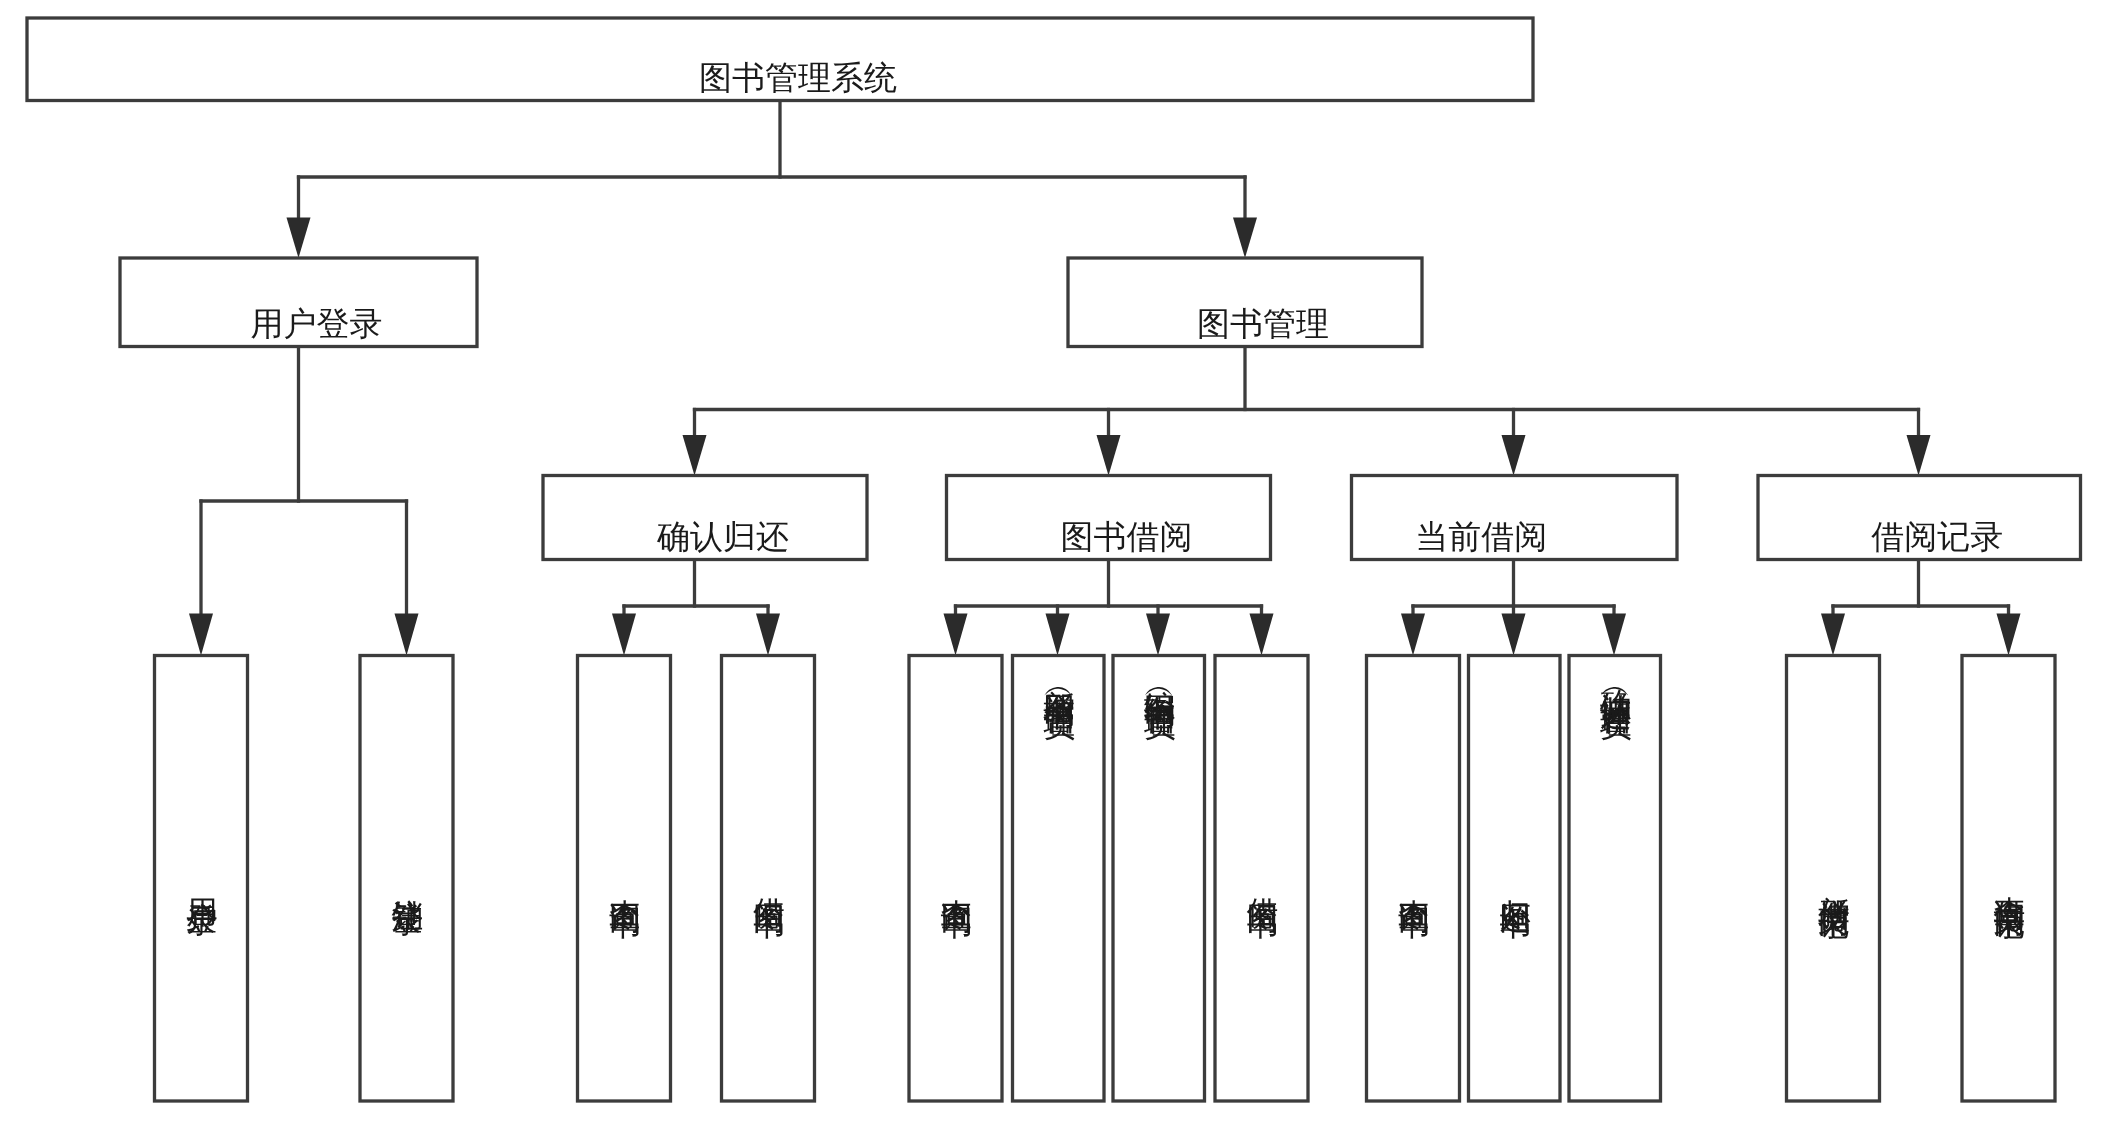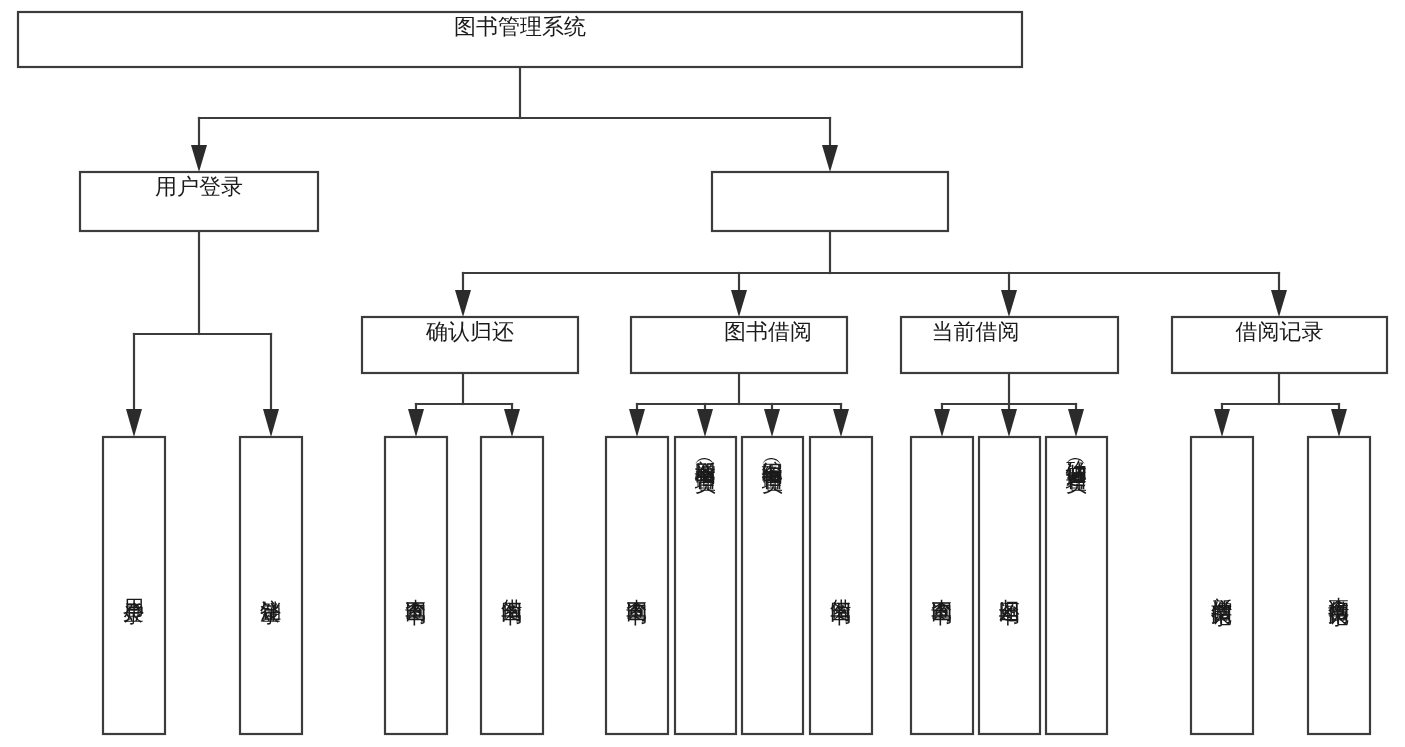--- a/index.html
+++ b/index.html
@@ -52,25 +52,26 @@
     font-family: "Liberation Sans", sans-serif;
     font-size: 21px;
     line-height: 1.02;
     color: #1a1a1a;
     letter-spacing: 2px;
     white-space: nowrap;
   }
   .hlabel-host {
     position: absolute;
     display: flex;
-    align-items: flex-start;
+    align-items: flex-end;
     justify-content: center;
     pointer-events: none;
     font-size: 22px;
     color: #1a1a1a;
+    padding-left: 12px;
   }
   .watermark {
     position: absolute;
     right: 12px;
     bottom: 6px;
     font-size: 17px;
     color: #cfcfcf;
     letter-spacing: 0.5px;
     white-space: nowrap;
   }
@@ -184,25 +185,28 @@
     <rect class="node-box" x="1308" y="437" width="62" height="297"></rect>
   </svg>
 
   <div class="hlabel-host" style="left:18px; top:12px; width:1004px; height:55px;">
     <span>图书管理系统</span>
   </div>
 
   <div class="hlabel-host" style="left:80px; top:172px; width:238px; height:59px;">
     <span>用户登录</span>
   </div>
+  <div class="hlabel-host" style="left:712px; top:172px; width:236px; height:59px;">
+    <span>图书管理</span>
+  </div>
 
   <div class="hlabel-host" style="left:362px; top:317px; width:216px; height:56px;">
     <span>确认归还</span>
   </div>
-  <div class="hlabel-host" style="left:631px; top:317px; width:216px; height:56px;margin-left:29px;">
+  <div class="hlabel-host" style="left:631px; top:317px; width:216px; height:56px;">
     <span>图书借阅</span>
   </div>
   <div class="hlabel-host" style="left:867px; top:317px; width:217px; height:56px;">
     <span>当前借阅</span>
   </div>
   <div class="hlabel-host" style="left:1172px; top:317px; width:215px; height:56px;">
     <span>借阅记录</span>
   </div>
 
   <div class="vlabel-host" style="left:103px; top:437px; width:62px; height:297px; align-items:center;">

